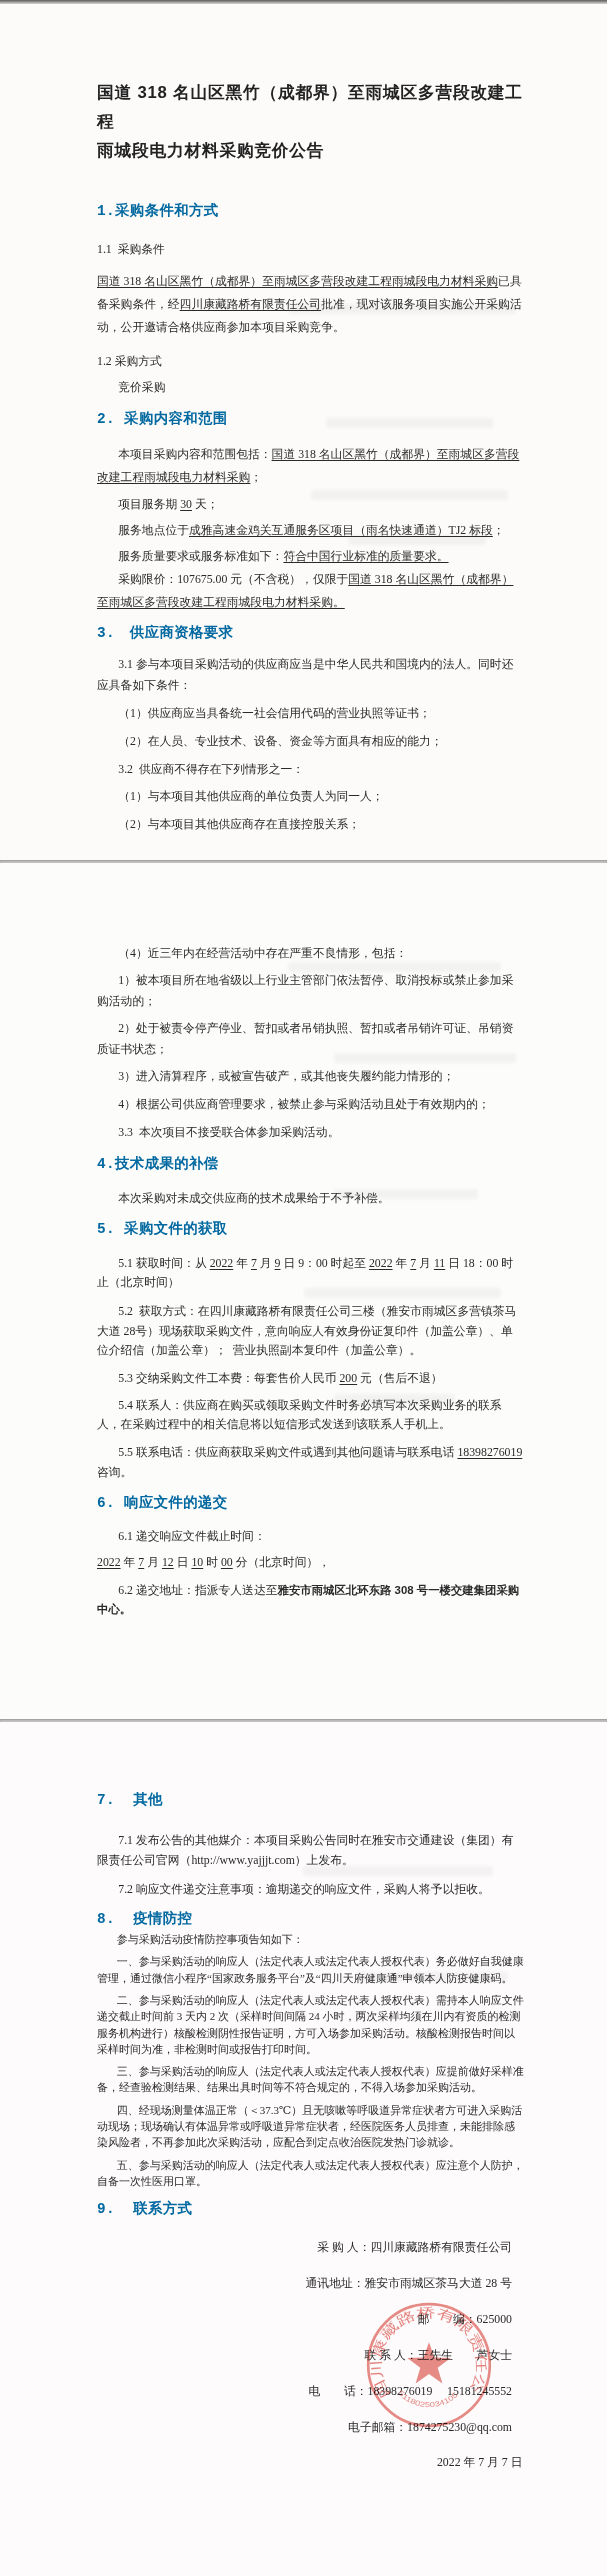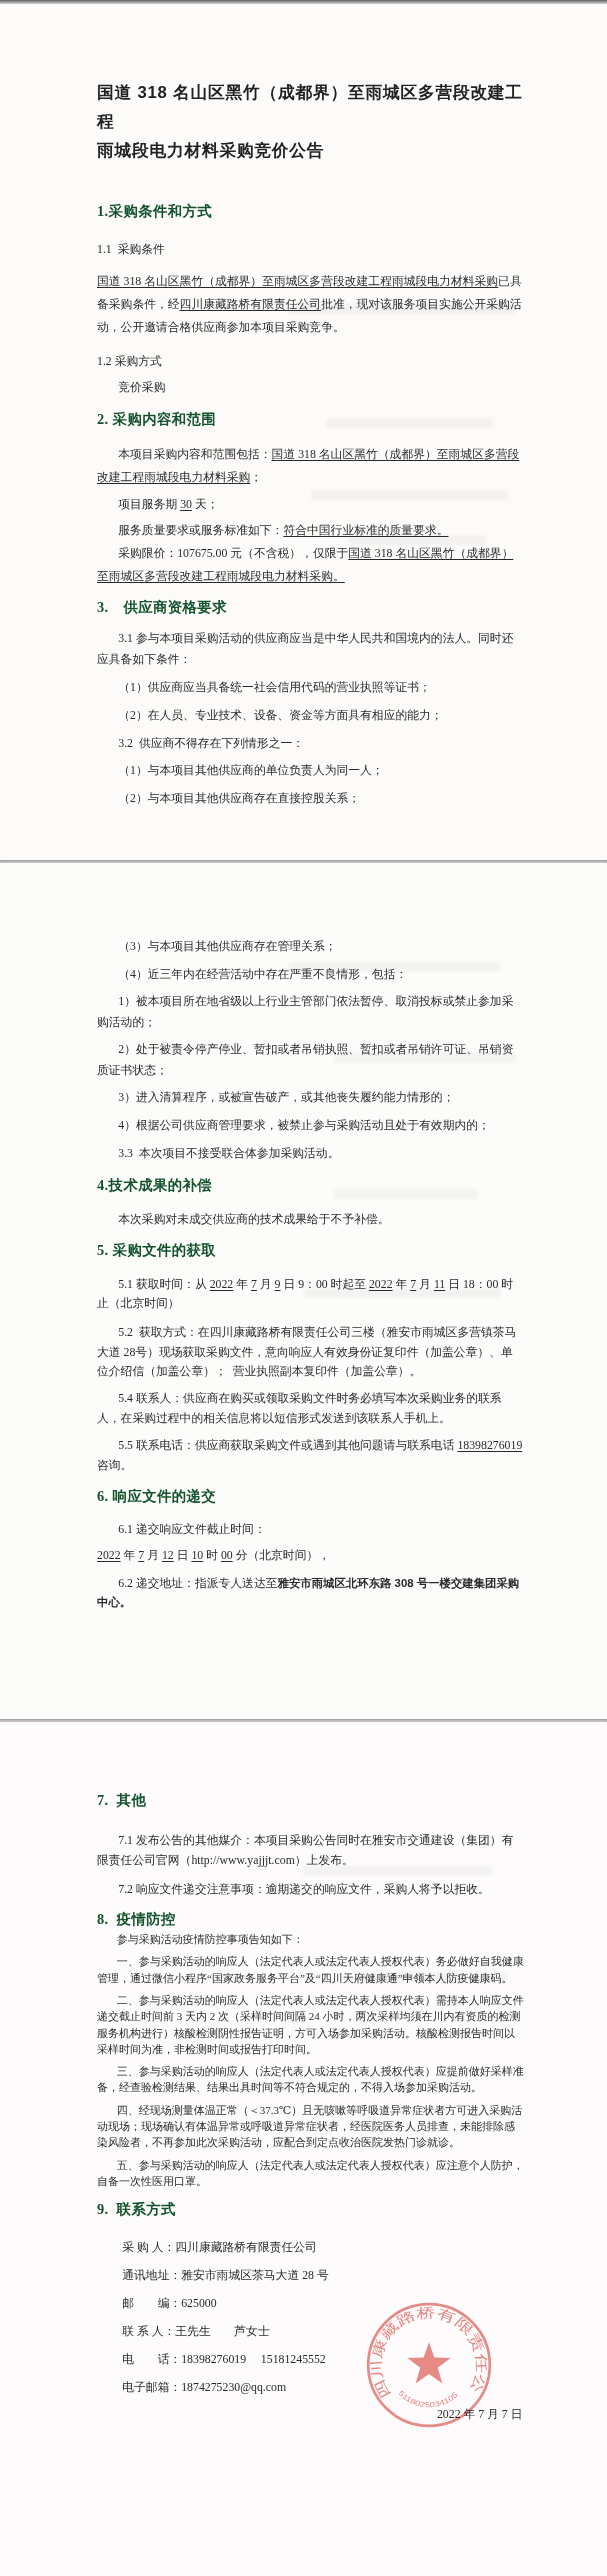--- a/index.html
+++ b/index.html
@@ -17,32 +17,32 @@
   }
   .page-1{height:856px;padding-top:74px;background:#fcfbf9;}
   .page-2{height:856px;padding-top:73px;background:#fcfcfb;}
   .page-3{height:1084px;padding-top:68px;background:#fdfbfb;}
   .t{white-space:pre-wrap;}
   .doc-title{
     text-align:left;font-family:"Liberation Sans","DejaVu Sans",sans-serif;
     font-weight:bold;font-size:16.7px;line-height:29px;color:#222;letter-spacing:0.8px;
   }
   .h-big{
-    font-family:Liberation Serif, serif;font-weight:bold;
-    font-size:14.4px;line-height:20.5px;color:#14532d;margin-top:12px;letter-spacing:0.4px;
+    font-family:Liberation Mono, monospace;font-weight:bold;
+    font-size:14.4px;line-height:20.5px;color:#0369a1;margin-top:12px;letter-spacing:0.4px;
   }
   .h-sub{font-size:11.8px;line-height:23px;margin-top:16.7px;}
   .para{font-size:11.8px;line-height:23px;margin-top:9px;}
   .para-t{font-size:11.8px;line-height:19.4px;margin-top:9px;}
   .ind{text-indent:1.8em;}
   .u{text-decoration:underline;text-underline-offset:2.3px;text-decoration-thickness:0.8px;}
   .b{font-weight:bold;font-family:"Liberation Sans","DejaVu Sans",sans-serif;font-size:11.4px;}
   .li{font-size:11.8px;line-height:21px;margin-top:6.8px;}
   .covid{font-size:11px;line-height:16.3px;margin-top:6px;}
-  .contact-line{font-size:11.8px;line-height:24px;margin:4px;}
+  .contact-line{font-size:11.8px;line-height:24px;margin:12px;text-align:right;}
   .date-line{font-size:11.8px;line-height:23px;text-align:right;margin-top:1.5px;padding-right:1.5px;}
   .ghost{position:absolute;background:#4a4a4a;opacity:.05;filter:blur(1.5px);border-radius:2.3px;pointer-events:none;}
   .seal{position:absolute;left:353px;top:567px;width:152px;height:152px;mix-blend-mode:multiply;opacity:.82;pointer-events:none;}
 </style>
 </head>
 <body>
 
 <div id="doc">
   <div class="top-strip"></div>
 
@@ -53,54 +53,55 @@
     <div class="h-big t" style="margin-top:36px">1.采购条件和方式</div>
     <div class="h-sub t">1.1  采购条件</div>
     <div class="para t"><span class="u">国道 318 名山区黑竹（成都界）至雨城区多营段改建工程雨城段电力材料采购</span><span>已具备采购条件，经</span><span class="u">四川康藏路桥有限责任公司</span><span>批准，现对该服务项目实施公开采购活动，公开邀请合格供应商参加本项目采购竞争。</span></div>
 
     <div class="h-sub t" style="margin-top:10.6px">1.2 采购方式</div>
     <div class="para ind t" style="margin-top:3px">竞价采购</div>
 
     <div class="h-big t" style="margin-top:10.6px">2. 采购内容和范围</div>
     <div class="para ind t" style="margin-top:13.7px"><span>本项目采购内容和范围包括：</span><span class="u">国道 318 名山区黑竹（成都界）至雨城区多营段改建工程雨城段电力材料采购</span><span>；</span></div>
     <div class="para ind t" style="margin-top:3.8px"><span>项目服务期 </span><span class="u">30</span><span> 天；</span></div>
+    <div class="para ind t" style="margin-top:3px"><span>服务地点位于</span><span class="u">成雅高速金鸡关互通服务区项目（雨名快速通道）TJ2 标段</span><span>；</span></div>
     <div class="para ind t" style="margin-top:3px"><span>服务质量要求或服务标准如下：</span><span class="u">符合中国行业标准的质量要求。</span></div>
     <div class="para ind t" style="margin-top:0px"><span>采购限价：107675.00 元（不含税），仅限于</span><span class="u">国道 318 名山区黑竹（成都界）至雨城区多营段改建工程雨城段电力材料采购。</span></div>
 
     <div class="h-big t" style="margin-top:9px">3.　供应商资格要求</div>
     <div class="para-t ind t" style="margin-top:10.6px;line-height:21px">3.1 参与本项目采购活动的供应商应当是中华人民共和国境内的法人。同时还应具备如下条件：</div>
     <div class="li ind t">（1）供应商应当具备统一社会信用代码的营业执照等证书；</div>
     <div class="li ind t">（2）在人员、专业技术、设备、资金等方面具有相应的能力；</div>
     <div class="li ind t">3.2  供应商不得存在下列情形之一：</div>
     <div class="li ind t">（1）与本项目其他供应商的单位负责人为同一人；</div>
     <div class="li ind t">（2）与本项目其他供应商存在直接控股关系；</div>
 
     <div class="ghost" style="right:91px;top:300px;width:228px;height:10px"></div>
     <div class="ghost" style="right:114px;top:414px;width:167px;height:10px"></div>
     <div class="ghost" style="right:99px;top:486px;width:197px;height:10px"></div>
     <div class="ghost" style="right:121px;top:531px;width:137px;height:10px"></div>
   </div>
 
   <div class="page-gap"></div>
 
   <div class="page page-2">
-    <div class="li ind t" style="margin-top:0">（3）与本项目其他供应商存在管理关系；</div>
     <div class="li ind t">（4）近三年内在经营活动中存在严重不良情形，包括：</div>
     <div class="li ind t" style="line-height:20.5px">1）被本项目所在地省级以上行业主管部门依法暂停、取消投标或禁止参加采购活动的；</div>
     <div class="li ind t" style="line-height:20.5px">2）处于被责令停产停业、暂扣或者吊销执照、暂扣或者吊销许可证、吊销资质证书状态；</div>
     <div class="li ind t">3）进入清算程序，或被宣告破产，或其他丧失履约能力情形的；</div>
     <div class="li ind t">4）根据公司供应商管理要求，被禁止参与采购活动且处于有效期内的；</div>
     <div class="li ind t">3.3  本次项目不接受联合体参加采购活动。</div>
 
     <div class="h-big t" style="margin-top:11.4px">4.技术成果的补偿</div>
     <div class="para ind t" style="margin-top:13px">本次采购对未成交供应商的技术成果给于不予补偿。</div>
 
     <div class="h-big t" style="margin-top:9px">5. 采购文件的获取</div>
     <div class="para-t ind t" style="margin-top:13.7px"><span>5.1 获取时间：从 </span><span class="u">2022</span><span> 年 </span><span class="u">7</span><span> 月 </span><span class="u">9</span><span> 日 9：00 时起至 </span><span class="u">2022</span><span> 年 </span><span class="u">7</span><span> 月 </span><span class="u">11</span><span> 日 18：00 时止（北京时间）</span></div>
     <div class="para-t ind t" style="margin-top:10px">5.2  获取方式：在四川康藏路桥有限责任公司三楼（雅安市雨城区多营镇茶马大道 28号）现场获取采购文件，意向响应人有效身份证复印件（加盖公章）、单位介绍信（加盖公章）；  营业执照副本复印件（加盖公章）。</div>
+    <div class="para-t ind t" style="margin-top:8.3px"><span>5.3 交纳采购文件工本费：每套售价人民币 </span><span class="u">200</span><span> 元（售后不退）</span></div>
     <div class="para-t ind t" style="margin-top:7.6px">5.4 联系人：供应商在购买或领取采购文件时务必填写本次采购业务的联系人，在采购过程中的相关信息将以短信形式发送到该联系人手机上。</div>
     <div class="para-t ind t" style="margin-top:8.3px"><span>5.5 联系电话：供应商获取采购文件或遇到其他问题请与联系电话 </span><span class="u">18398276019</span><span> 咨询。</span></div>
 
     <div class="h-big t" style="margin-top:10.6px">6. 响应文件的递交</div>
     <div class="para-t ind t" style="margin-top:13.7px">6.1 递交响应文件截止时间：</div>
     <div class="para-t t" style="margin-top:6.8px"><span class="u">2022</span><span> 年 </span><span class="u">7</span><span> 月 </span><span class="u">12</span><span> 日 </span><span class="u">10</span><span> 时 </span><span class="u">00</span><span> 分（北京时间），</span></div>
     <div class="para-t ind t" style="margin-top:8.3px"><span>6.2 递交地址：指派专人送达至</span><span class="b">雅安市雨城区北环东路 308 号一楼交建集团采购中心。</span></div>
 
     <div class="ghost" style="right:106px;top:99px;width:213px;height:10px"></div>
     <div class="ghost" style="right:91px;top:190px;width:182px;height:10px"></div>

